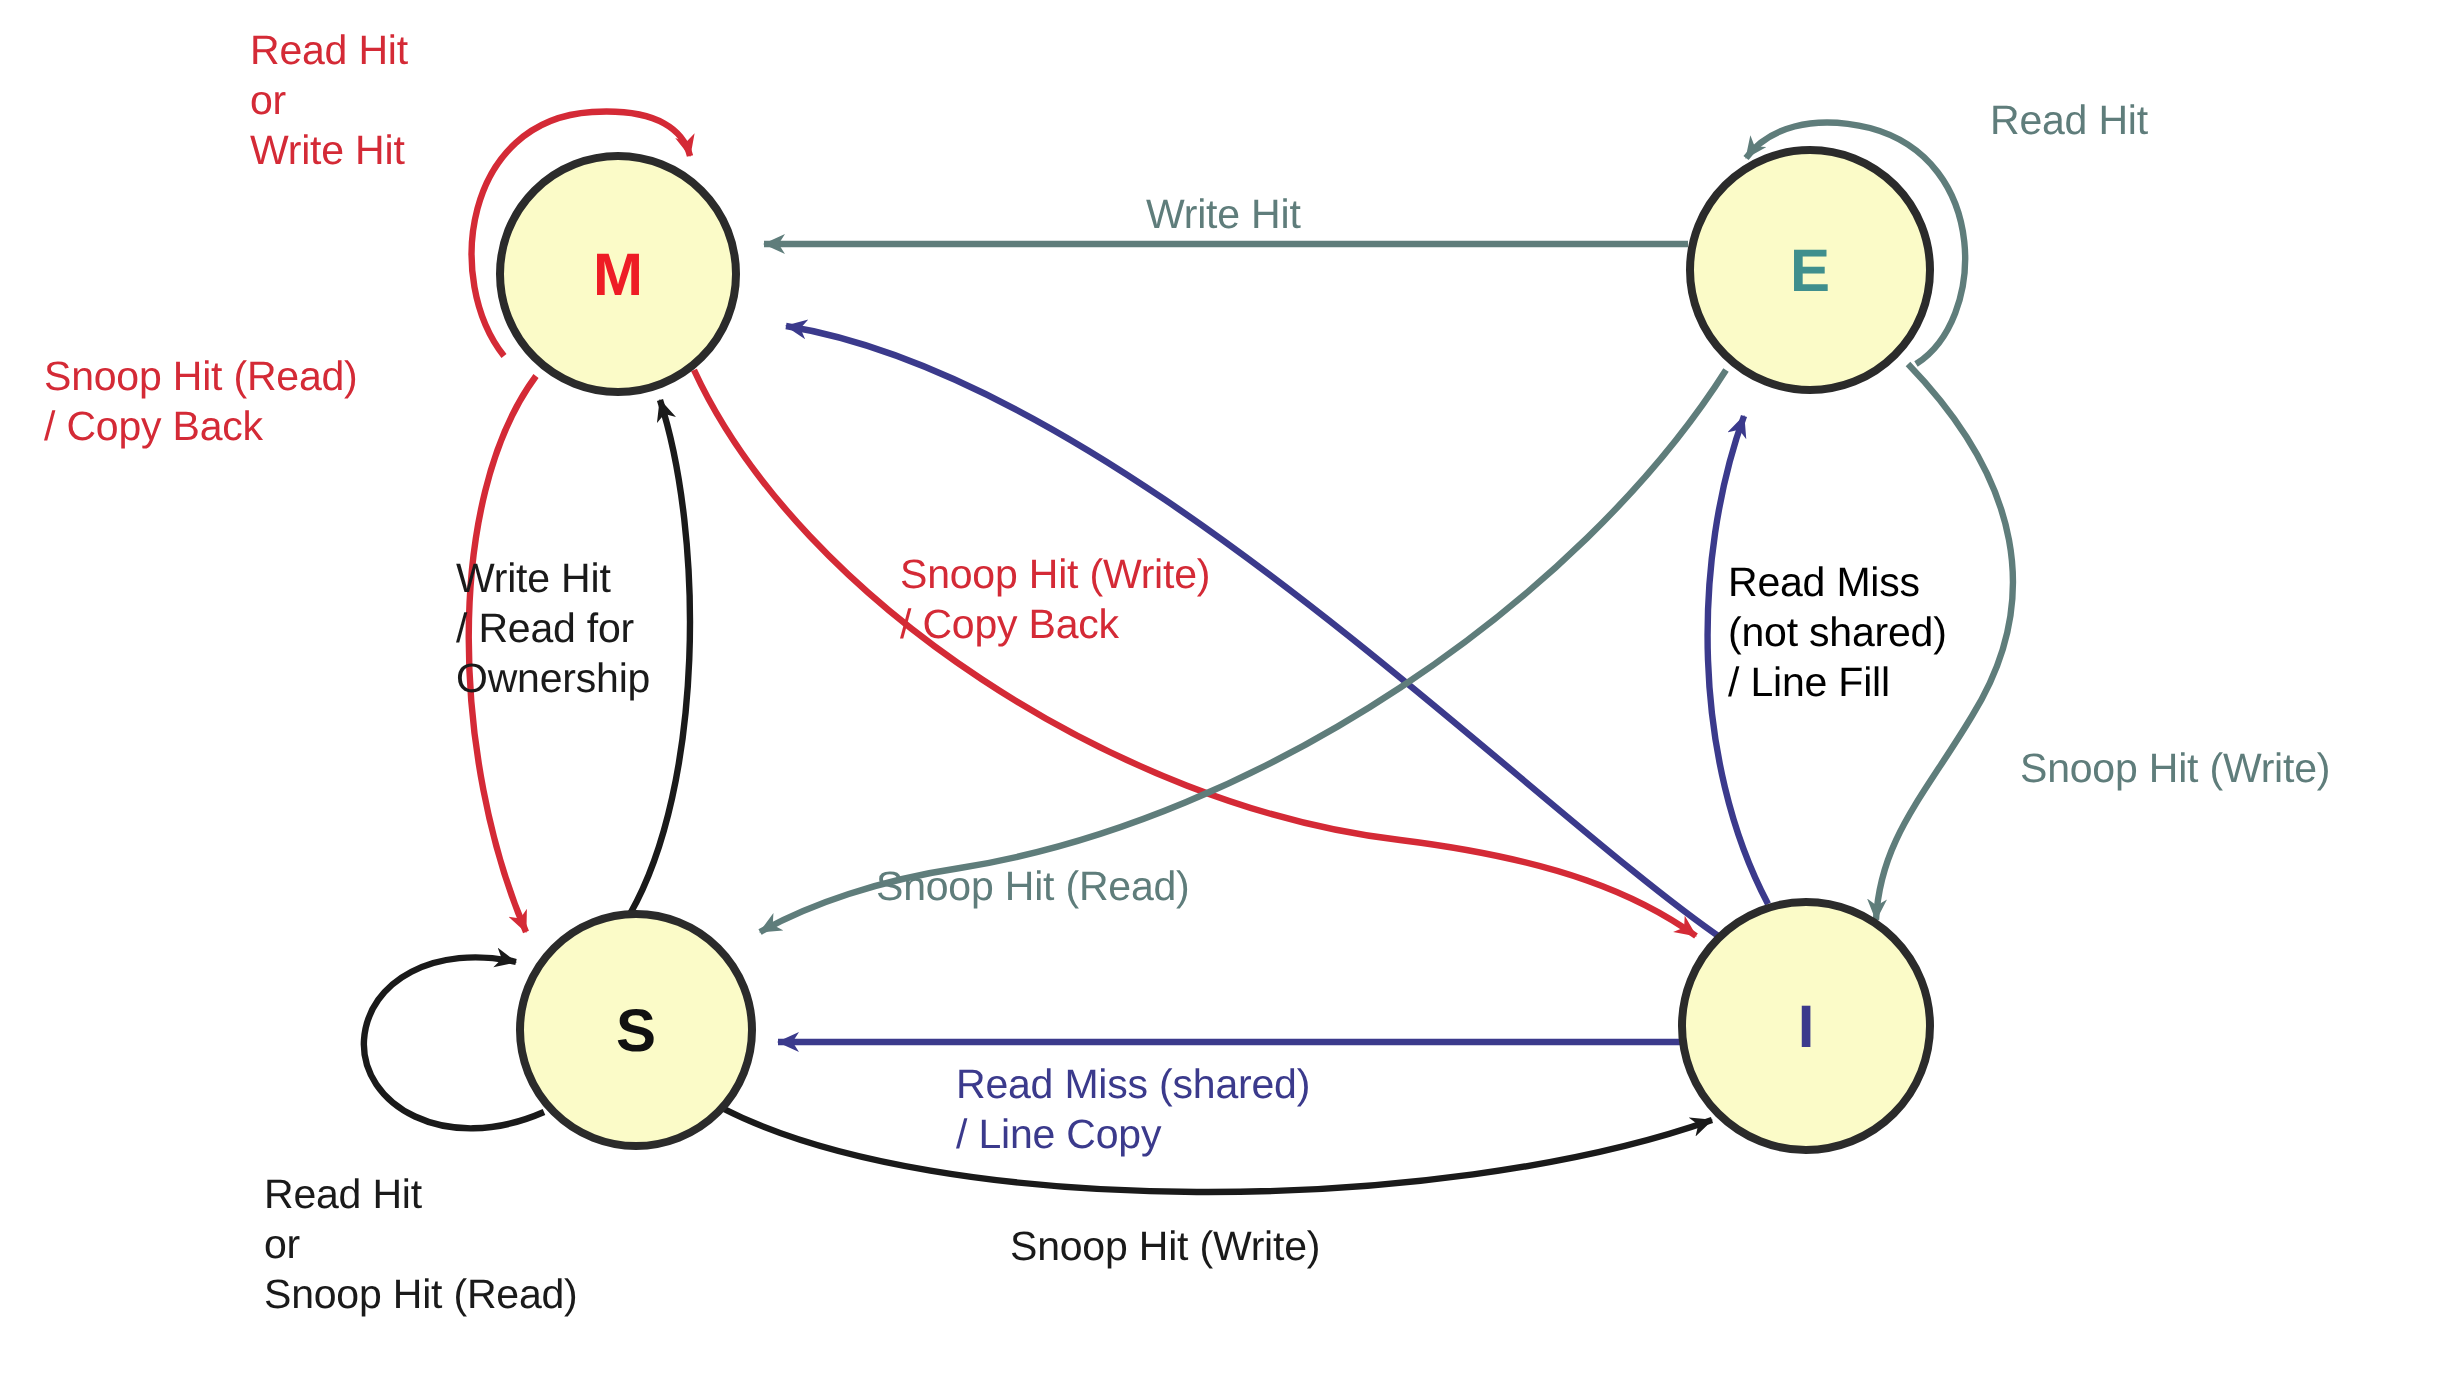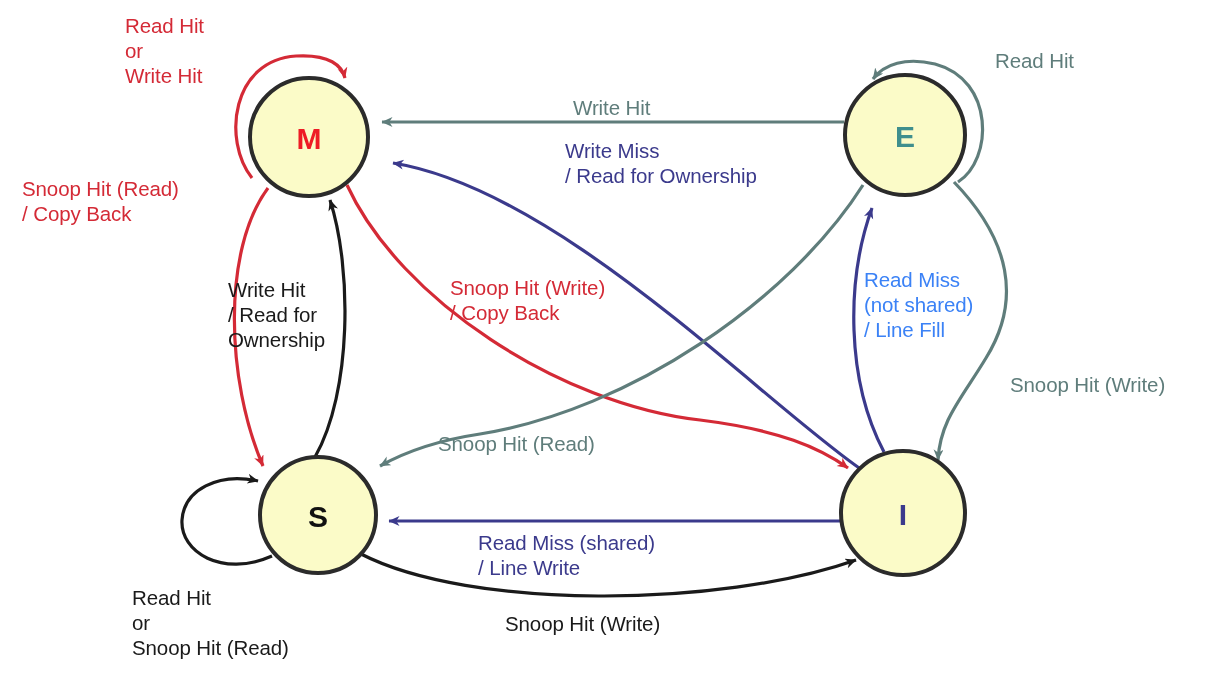--- a/index.html
+++ b/index.html
@@ -116,38 +116,36 @@
 
   <div class="edge-label" id="lbl-m-to-s" style="left:22px; top:176px; color:#d42a36;">Snoop Hit (Read)
 / Copy Back</div>
 
   <div class="edge-label" id="lbl-s-to-m" style="left:228px; top:277px; color:#1a1a1a;">Write Hit
 / Read for
 Ownership</div>
 
   <div class="edge-label" id="lbl-e-to-m" style="left:573px; top:95px; color:#5f7d7b;">Write Hit</div>
 
-  <div class="edge-label" id="lbl-i-to-m" style="left:565px; top:138px; color:#3b3a8c;">Write Miss
-/ Read for Ownership</div>
 
   <div class="edge-label" id="lbl-m-to-i" style="left:450px; top:275px; color:#d42a36;">Snoop Hit (Write)
 / Copy Back</div>
 
   <div class="edge-label" id="lbl-e-self" style="left:995px; top:48px; color:#5f7d7b;">Read Hit</div>
 
-  <div class="edge-label" id="lbl-i-to-e" style="left:864px; top:267px; color:#3b82f6;">Read Miss
+  <div class="edge-label" id="lbl-i-to-e" style="left:864px; top:279px; color:#000000;">Read Miss
 (not shared)
 / Line Fill</div>
 
   <div class="edge-label" id="lbl-e-to-i" style="left:1010px; top:372px; color:#5f7d7b;">Snoop Hit (Write)</div>
 
   <div class="edge-label" id="lbl-e-to-s" style="left:438px; top:431px; color:#5f7d7b;">Snoop Hit (Read)</div>
 
   <div class="edge-label" id="lbl-i-to-s" style="left:478px; top:530px; color:#3b3a8c;">Read Miss (shared)
-/ Line Write</div>
+/ Line Copy</div>
 
   <div class="edge-label" id="lbl-s-to-i" style="left:505px; top:611px; color:#1a1a1a;">Snoop Hit (Write)</div>
 
   <div class="edge-label" id="lbl-s-self" style="left:132px; top:585px; color:#1a1a1a;">Read Hit
 or
 Snoop Hit (Read)</div>
 
 </div>
 
 </body></html>

